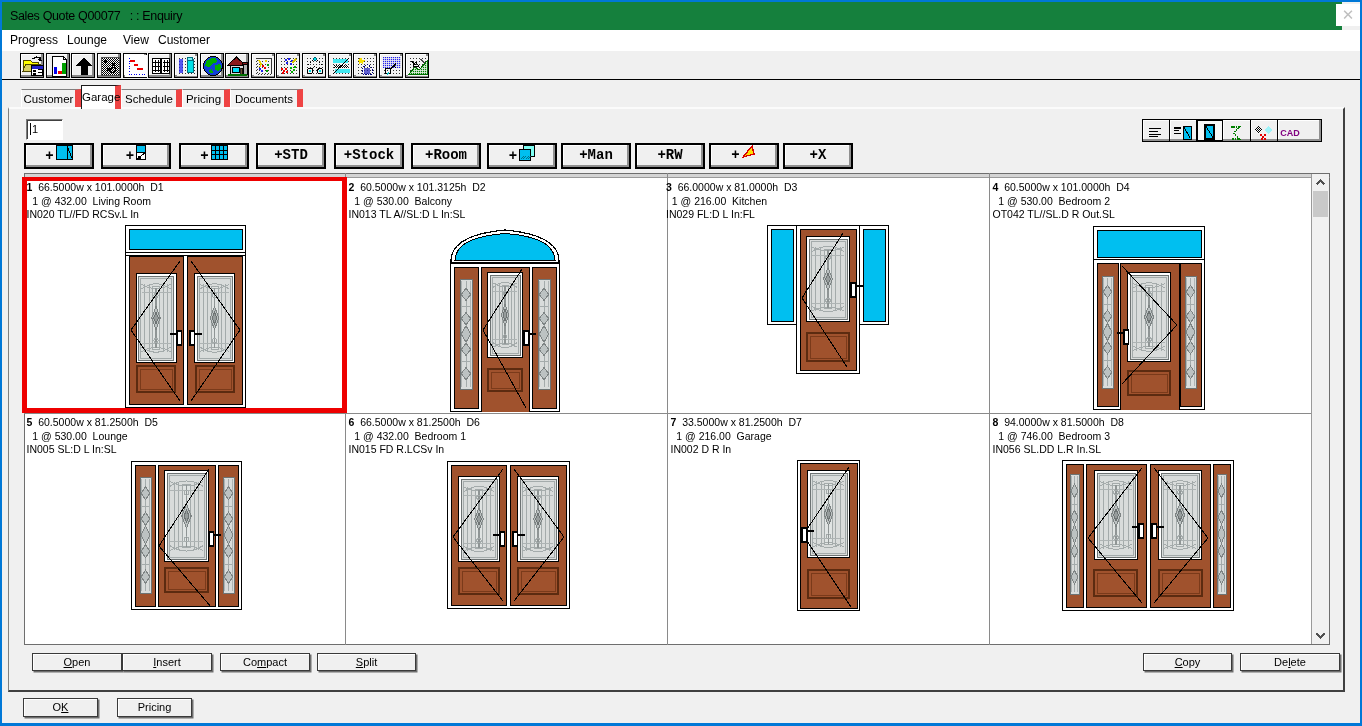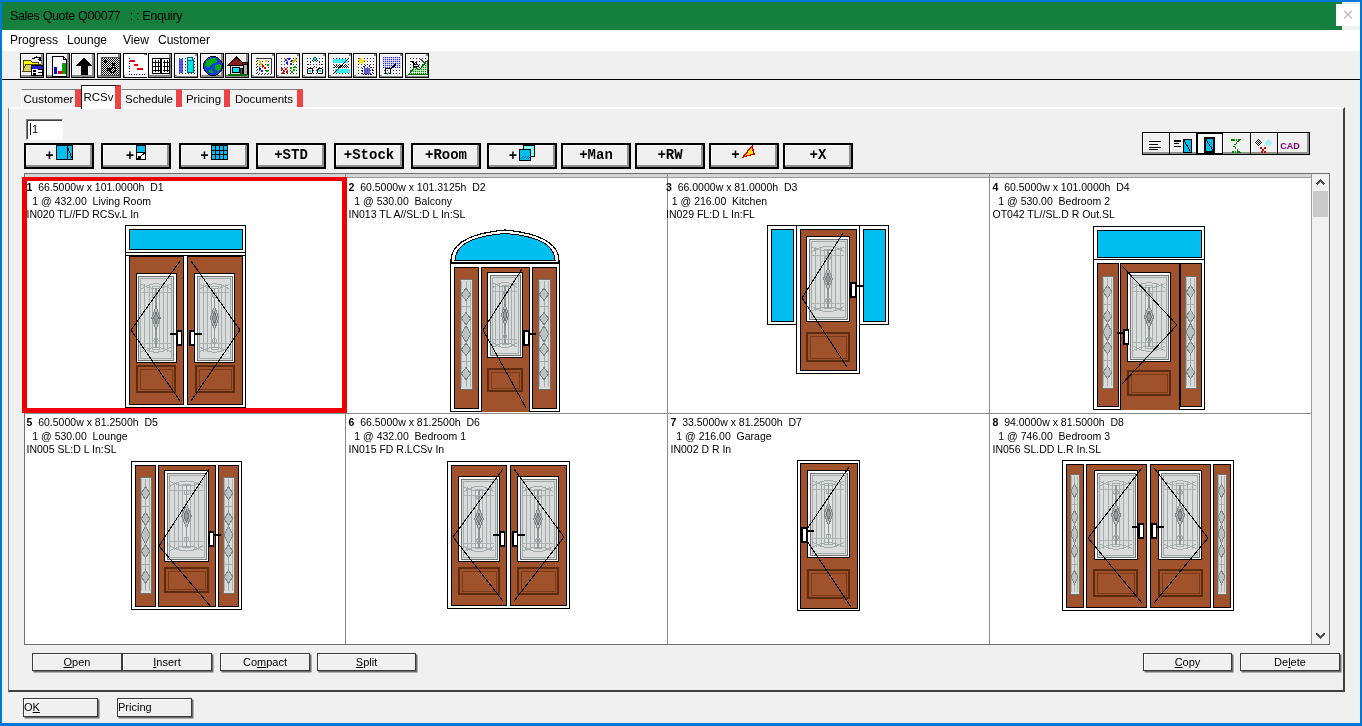--- a/index.html
+++ b/index.html
@@ -9,33 +9,33 @@
 #closex{left:1336px;top:4px;width:24px;height:22px;color:#bfbfbf;font-size:15px;text-align:center;line-height:22px;background:#fff}
 #menu{left:2px;top:30px;width:1358px;height:21px;background:#fff;font-size:12px;color:#000;line-height:21px}
 #menu span{position:absolute;top:0}
 #tbar{left:2px;top:51px;width:1358px;height:29px;background:#f0f0f0;border-bottom:1px solid #000}
 .tbtn{position:absolute;top:2px;width:24px;height:25px;background:#f0f0f0;border:1px solid #000;box-shadow:inset -2px -2px 0 #888,inset 1px 1px 0 #fff;padding:1px 0 0 1px}
 .tbtn svg{display:block}
 .tab{position:absolute;background:#f3f3f3;border-top:1px solid #808080;border-right:6px solid #ef4444;border-left:1px solid #fff;font-size:11.5px;text-align:center;color:#000}
 #panel{left:8px;top:107px;width:1337px;height:585px;background:#f0f0f0;border:1px solid #808080;border-right:2px solid #404040;border-bottom:2px solid #404040;border-top:2px solid #fbfbfb}
 #inp{left:26px;top:119px;width:37px;height:21px;background:#fff;border:1px solid #7b7b7b;border-right-color:#fff;border-bottom-color:#fff;box-shadow:inset 1px 1px 0 #404040;font-size:11px;padding:3px 0 0 3px}
 .bb{position:absolute;top:143px;height:26px;width:70px;background:#f0f0f0;border:2px solid #000;box-shadow:inset -2px -2px 0 #909090,inset 1px 1px 0 #fff;font-family:"Liberation Mono",monospace;font-weight:bold;font-size:14px;text-align:center;line-height:21px;color:#000}
-.mb{position:absolute;top:132px;width:33px;height:23px;background:#f0f0f0;border:1px solid #000;box-shadow:inset -2px -2px 0 #909090,inset 1px 1px 0 #fff;padding:2px 0 0 1px}
+.mb{position:absolute;top:119px;width:45px;height:23px;background:#f0f0f0;border:1px solid #000;box-shadow:inset -2px -2px 0 #909090,inset 1px 1px 0 #fff;padding:2px 0 0 1px}
 .mbp{border:2px solid #000;box-shadow:none;background:#f8f8f8;padding:1px 0 0 0}
 #grid{left:24px;top:173px;width:1306px;height:472px;background:#fff;border:1px solid #6e6e6e}
 #ghead{left:24px;top:173px;width:1306px;height:5px;background:#d4d4d4;border:1px solid #6e6e6e;border-bottom:1px solid #9a9a9a}
 .gv{position:absolute;top:173px;width:1px;height:472px;background:#8a8a8a}
 .gh{position:absolute;left:24px;width:1287px;height:1px;background:#8a8a8a}
 #sel{left:22px;top:177px;width:325px;height:236px;border:5px solid #EE0000;border-top-width:4px}
 .ct{position:absolute;font-size:10.5px;line-height:13.6px;color:#000;white-space:pre}
 #sbar{left:1311px;top:174px;width:18px;height:470px;background:#f1f1f1;border-left:1px solid #9a9a9a}
 .sarr{position:absolute;left:1312px;width:17px;height:17px;color:#505050;font-size:10px;text-align:center;line-height:17px}
 #sthumb{left:1313px;top:191px;width:15px;height:26px;background:#c9c9c9}
 .sbtn{position:absolute;height:18px;background:#f0f0f0;border:1px solid #3a3a3a;box-shadow:1.5px 1.5px 0 #6e6e6e,inset 1px 1px 0 #fff;font-size:11px;text-align:center;line-height:16px;color:#000}
-.okb{position:absolute;top:698px;width:75px;height:19px;background:#f0f0f0;border:1px solid #3a3a3a;box-shadow:1.5px 1.5px 0 #6e6e6e,inset 1px 1px 0 #fff;font-size:11px;line-height:17px}
+.okb{position:absolute;top:698px;width:75px;height:19px;background:#f0f0f0;border:1px solid #3a3a3a;box-shadow:1.5px 1.5px 0 #6e6e6e,inset 1px 1px 0 #fff;font-size:11px;text-align:center;line-height:17px}
 u{text-decoration:underline}
 </style></head><body>
 <svg width="0" height="0" style="position:absolute">
     <defs>
 <pattern id="dth" width="2" height="2" patternUnits="userSpaceOnUse">
         <rect width="2" height="2" fill="#fff"></rect>
         <rect width="1" height="1" fill="#000"></rect>
         <rect x="1" y="1" width="1" height="1" fill="#000"></rect>
       </pattern>
 <pattern id="dthl" width="3" height="3" patternUnits="userSpaceOnUse">
@@ -237,21 +237,21 @@
       <svg width="22" height="22" viewBox="0 0 22 22" shape-rendering="crispEdges">
         <rect x="1" y="1" width="20" height="20" fill="url(#dthl)"></rect>
         <polygon points="2,19 8,12 12,15 20,6 20,19" fill="url(#dthg)" stroke="#007000" stroke-width="1"></polygon>
         <line x1="4" y1="6" x2="9" y2="10" stroke="#000" stroke-width="1.4"></line>
         <polygon points="9,7 12,12 6,11" fill="none" stroke="#000" stroke-width="1"></polygon>
         <line x1="13" y1="4" x2="18" y2="8" stroke="#444" stroke-width="1.2"></line>
       </svg>
     </div>
   </div>
 <div class="tab a" style="left:21px;top:89px;width:60px;height:19px;line-height:18px">Customer</div>
-<div class="tab a" style="left:81px;top:85px;width:40px;height:24px;background:#fff;border-top:1px solid #1a1a1a;border-left:1px solid #1a1a1a;line-height:22px;z-index:5">RCSv</div>
+<div class="tab a" style="left:81px;top:85px;width:40px;height:24px;background:#fff;border-top:1px solid #1a1a1a;border-left:1px solid #1a1a1a;line-height:22px;z-index:5">Garage</div>
 <div class="tab a" style="left:121px;top:89px;width:61px;height:19px;line-height:18px">Schedule</div>
 <div class="tab a" style="left:182px;top:89px;width:48px;height:19px;line-height:18px">Pricing</div>
 <div class="tab a" style="left:230px;top:89px;width:73px;height:19px;line-height:18px">Documents</div>
 <div id="panel" class="a"></div>
 <div id="inp" class="a"><span style="border-left:1px solid #000;padding-left:1px">1</span></div>
 <div class="bb a" style="left:24px"><span style="vertical-align:middle">+</span><span style="display:inline-block;vertical-align:middle;margin-left:2px"><svg width="17" height="15" viewBox="0 0 17 15" shape-rendering="crispEdges">
         <rect x="0.5" y="0.5" width="16" height="14" fill="#00BFF0" stroke="#000" stroke-width="1"></rect>
         <line x1="11" y1="0.5" x2="11" y2="14.5" stroke="#000" stroke-width="1"></line>
         <line x1="11" y1="0.5" x2="16.5" y2="14.5" stroke="#000" stroke-width="1"></line>
       </svg></span></div>

